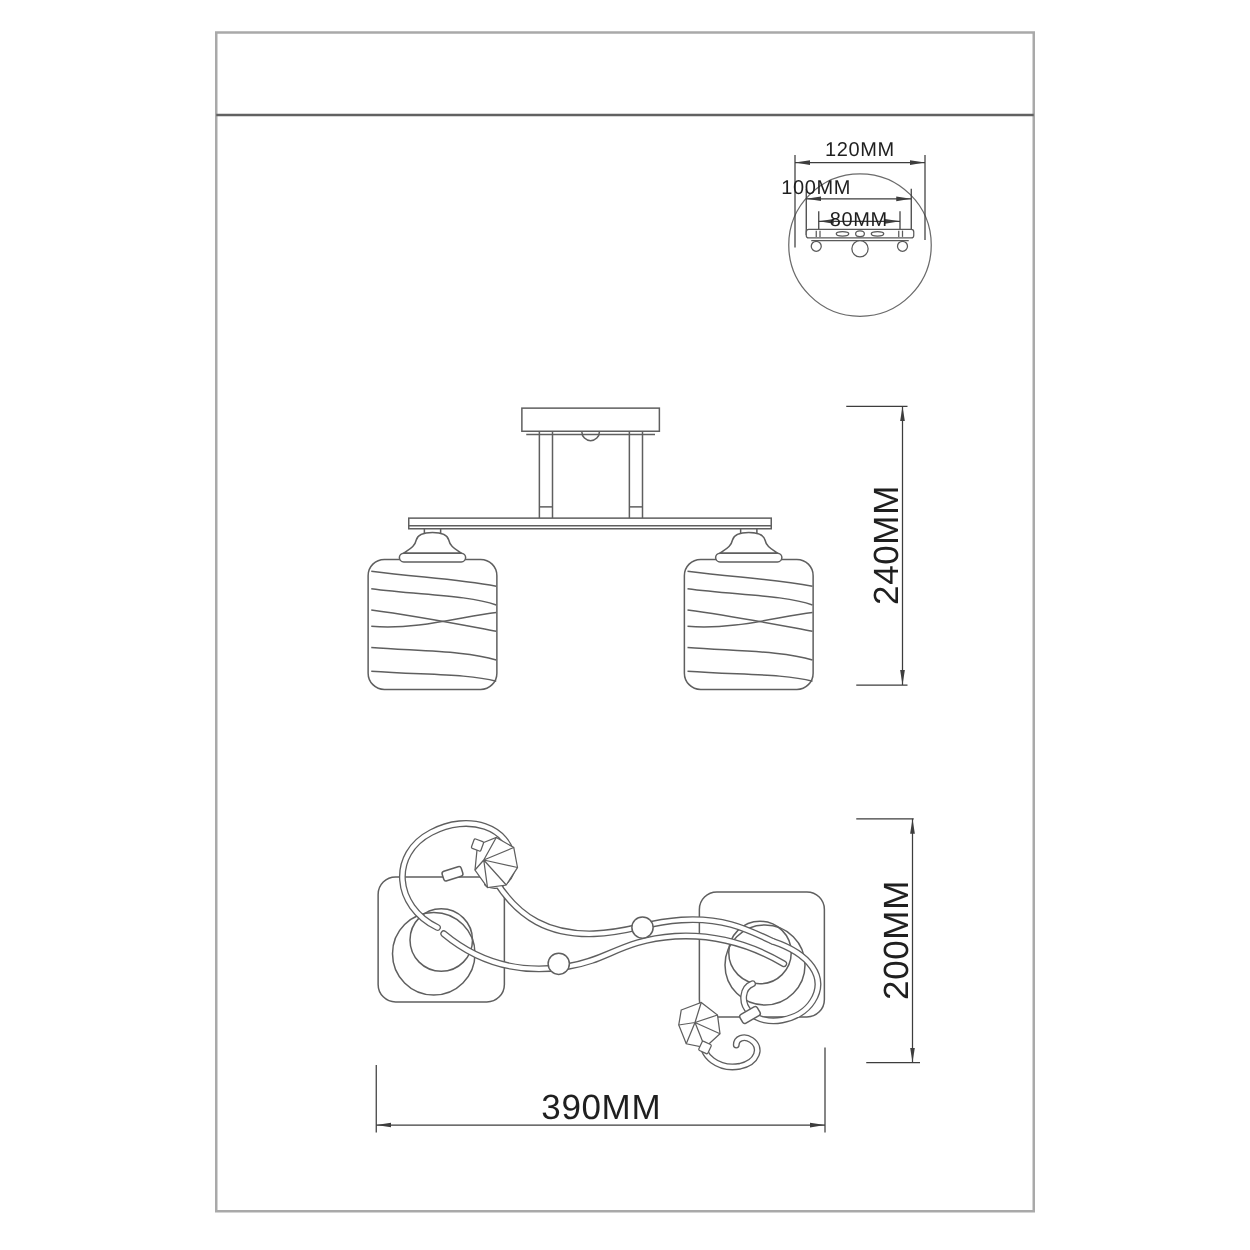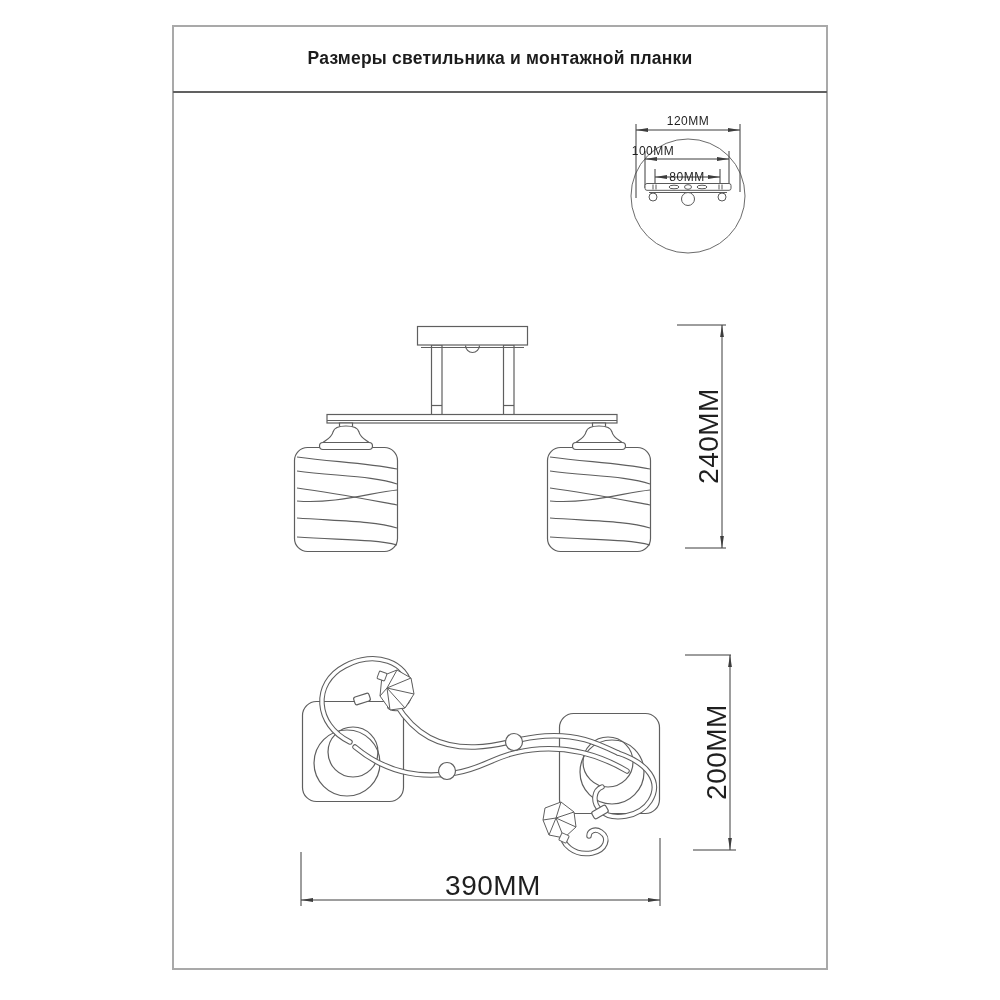--- a/index.html
+++ b/index.html
@@ -17,31 +17,30 @@
   }
   .page-title{
     position:absolute;left:172px;top:48px;width:656px;text-align:center;
     font-size:17.5px;font-weight:700;color:#1c1c1c;letter-spacing:.2px;
   }
   .drawing{position:absolute;left:0;top:0;width:1000px;height:1000px;}
   .dim{
     position:absolute;color:#1f1f1f;white-space:nowrap;
     transform:translate(-50%,-50%);letter-spacing:.5px;line-height:1;
   }
-  .dim.small{font-size:12px;}
+  .dim.small{font-size:16px;}
   .dim.big{font-size:28px;}
   .dim.vert{transform:translate(-50%,-50%) rotate(-90deg);}
 </style>
 </head>
 <body>
 
 <div class="page">
 
   <div class="sheet-border"></div>
-  <div class="page-title">Размеры светильника и монтажной планки</div>
   <div class="title-separator"></div>
 
   <svg class="drawing" viewBox="0 0 1000 1000" xmlns="http://www.w3.org/2000/svg">
     <defs>
       <marker id="arr" viewBox="0 0 12 6" refX="12" refY="3" markerWidth="12" markerHeight="6" markerUnits="userSpaceOnUse" orient="auto-start-reverse">
         <path d="M 12 3 L 0 1.1 L 0 4.9 Z" fill="#3d3d3d"></path>
       </marker>
     </defs>
 
     <g stroke="#6b6b6b" fill="none" stroke-width="1">
@@ -175,14 +174,14 @@
       <line x1="660" y1="838" x2="660" y2="906"></line>
       <line x1="301" y1="900" x2="660" y2="900" marker-start="url(#arr)" marker-end="url(#arr)"></line>
     </g>
   </svg>
 
   <div class="dim small" style="left:688px;top:121px;">120MM</div>
   <div class="dim small" style="left:653px;top:151px;">100MM</div>
   <div class="dim small" style="left:687px;top:177px;">80MM</div>
   <div class="dim big vert" style="left:709px;top:436px;">240MM</div>
   <div class="dim big vert" style="left:717px;top:752px;">200MM</div>
-  <div class="dim big" style="left:493px;top:886px;">390MM</div>
+  <div class="dim big" style="left:481px;top:886px;">390MM</div>
 </div>
 
 </body></html>

